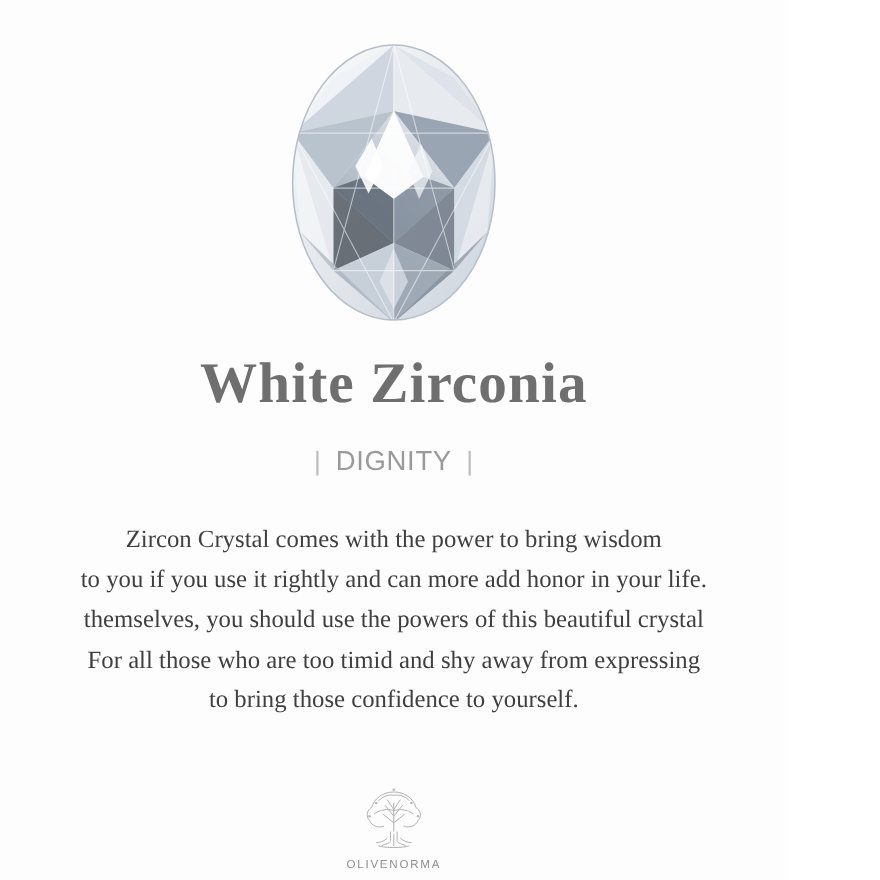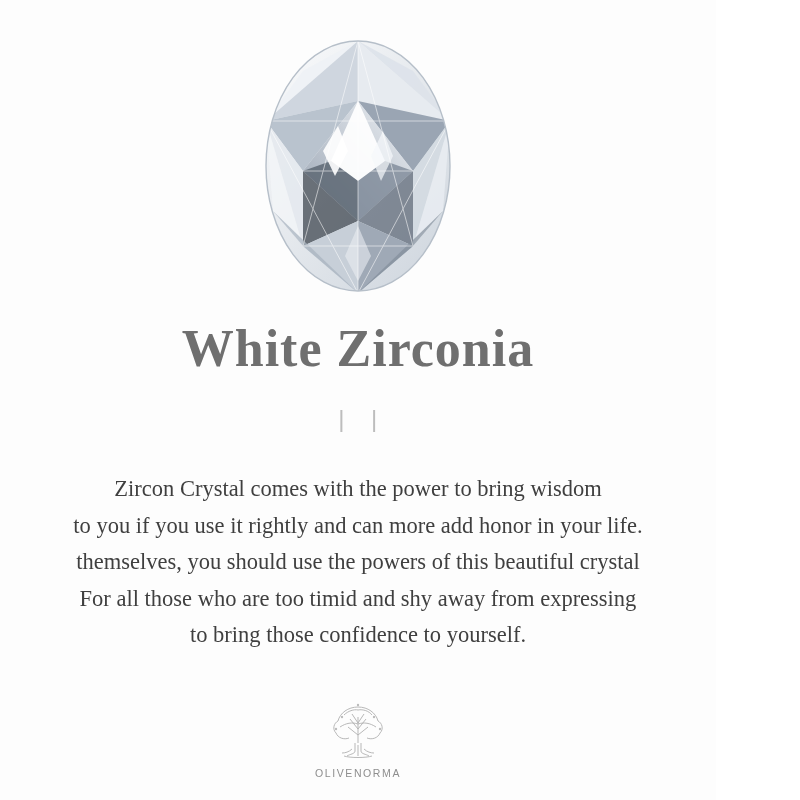--- a/index.html
+++ b/index.html
@@ -71,21 +71,21 @@
     font-family: "Liberation Serif", serif;
     font-size: 22.5px;
     line-height: 1.62;
     color: #3f3f3f;
   }
   .description .line { display: block; white-space: nowrap; }
 
   
   .brand {
     position: absolute;
-    bottom: 21px;
+    bottom: 8px;
     left: 0;
     right: 0;
     display: flex;
     flex-direction: column;
     align-items: center;
   }
   .brand-mark { display: block; }
   .brand-name {
     margin-top: 2px;
     font-size: 10.5px;
@@ -161,20 +161,21 @@
         </g>
       </g>
       <ellipse cx="115" cy="135" rx="92" ry="125" fill="none" stroke="#b6bfc9" stroke-width="1.4"></ellipse>
     </svg>
   </div>
 
   <div class="title">White  Zirconia</div>
 
   <div class="keywords">
     <span class="sep">|</span>
+    <span>DIGNITY</span>
     <span class="sep">|</span>
   </div>
 
   <div class="description">
     <span class="line">Zircon Crystal comes with the power to bring wisdom</span>
     <span class="line">to you if you use it rightly and can more add honor in your life.</span>
     <span class="line">themselves, you should use the powers of this beautiful crystal</span>
     <span class="line">For all those who are too timid and shy away from expressing</span>
     <span class="line">to bring those confidence to yourself.</span>
   </div>

